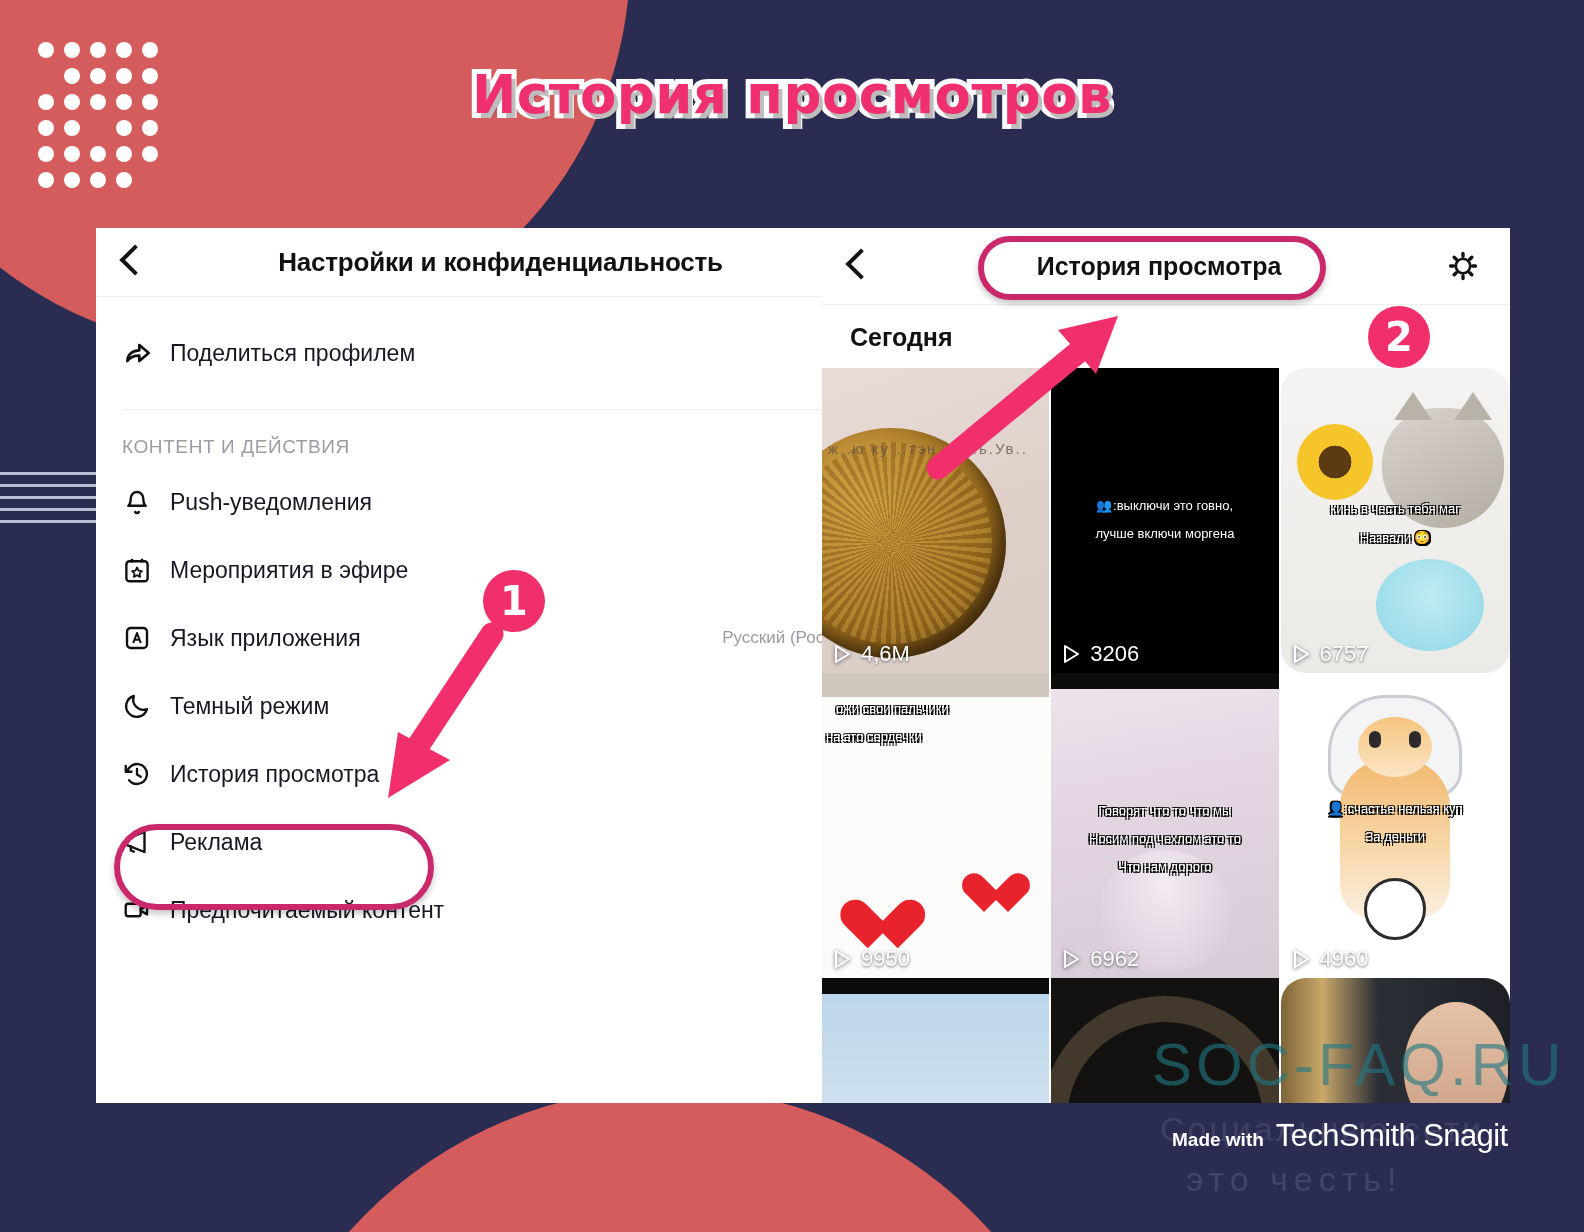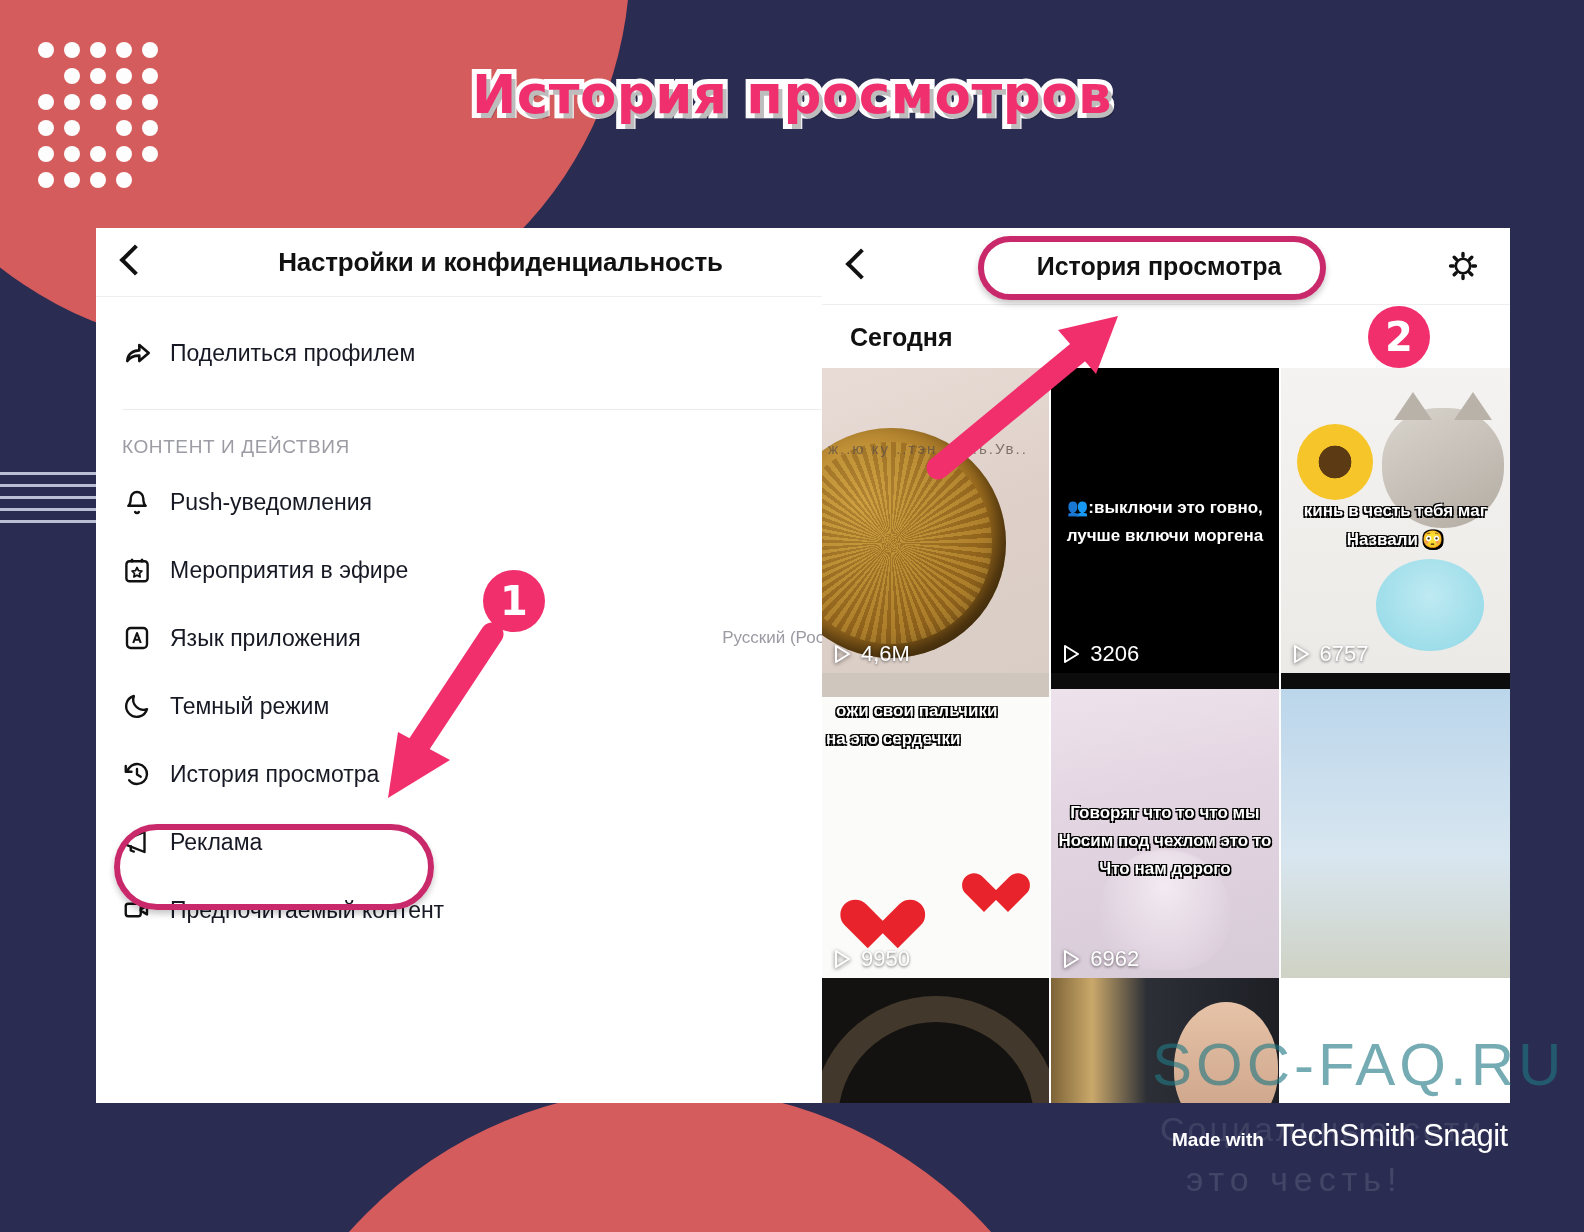--- a/index.html
+++ b/index.html
@@ -64,25 +64,25 @@
 
   
   .rh{height:76px;display:flex;align-items:center;border-bottom:1px solid #eee;}
   .rh .back{margin-left:28px;}
   .rh .rtitle{flex:1;text-align:center;font-size:25px;font-weight:bold;color:#111;}
   .rh .gear{margin-right:30px;}
   .today{font-size:25px;font-weight:bold;color:#111;padding:18px 0 16px 28px;}
 
   .grid{display:flex;flex-wrap:wrap;}
   .cell{width:229.3px;height:305px;position:relative;overflow:hidden;background:#111;border-right:2px solid #fff;box-sizing:border-box;}
-  .cell:nth-child(3n){border-right:none;}
+  .cell:nth-child(3n){border-right:none;border-radius:25px;}
   .views{position:absolute;left:10px;bottom:6px;display:flex;align-items:center;gap:9px;
          color:#fff;font-size:22px;font-weight:500;text-shadow:0 1px 3px rgba(0,0,0,.6);}
   .playsvg{filter:drop-shadow(0 1px 2px rgba(0,0,0,.6));}
-  .capt{position:absolute;left:0;right:0;color:#fff;font-size:17px;font-weight:bold;line-height:1.18;text-align:center;padding:0 2px;}
+  .capt{position:absolute;left:0;right:0;color:#fff;font-size:13px;font-weight:normal;line-height:1.18;text-align:center;padding:0 2px;}
   .capt.outline{color:#fff;text-shadow:-1.5px -1.5px 0 #000,1.5px -1.5px 0 #000,-1.5px 1.5px 0 #000,1.5px 1.5px 0 #000;}
 
   
   .c1{background:linear-gradient(160deg,#e9dcd6 0%,#ded0c9 55%,#d9cdc6 100%);}
   .coin{position:absolute;left:-46px;top:60px;width:230px;height:230px;border-radius:50%;
         background:radial-gradient(circle at 38% 32%,#e0b14d,#9a6a1d 58%,#5d3d12 100%);
         box-shadow:inset -8px -10px 18px rgba(0,0,0,.5);}
   .coin:after{content:"";position:absolute;inset:14px;border-radius:50%;
         background:repeating-conic-gradient(#8a5f1c 0 3deg,#c09338 3deg 6deg);opacity:.55;}
   .scrawl{position:absolute;left:6px;top:72px;right:4px;font-size:15px;color:#5d5148;opacity:.75;letter-spacing:2px;}
@@ -402,20 +402,36 @@
       <div class="capt outline" style="top:158px">Носим под чехлом это то</div>
       <div class="capt outline" style="top:186px">Что нам дорого</div>
       <div class="views">
         <svg class="playsvg" width="20" height="22" viewBox="0 0 20 22" fill="none" stroke="#fff" stroke-width="2" stroke-linejoin="round">
             <path d="M4 3l13 8-13 8z"></path>
           </svg>
         <span>6962</span>
       </div>
     </div>
 
+    <div class="cell c6">
+      <div class="cat-hood"></div>
+      <div class="cat-body"></div>
+      <div class="cat-face"></div>
+      <div class="cat-eye" style="left:88px"></div>
+      <div class="cat-eye" style="left:128px"></div>
+      <div class="cat-badge"></div>
+      <div class="capt outline" style="top:128px">👤:счастье нельзя куп</div>
+      <div class="capt outline" style="top:156px">За деньги</div>
+      <div class="views">
+        <svg class="playsvg" width="20" height="22" viewBox="0 0 20 22" fill="none" stroke="#fff" stroke-width="2" stroke-linejoin="round">
+            <path d="M4 3l13 8-13 8z"></path>
+          </svg>
+        <span>4960</span>
+      </div>
+    </div>
 
     <div class="cell c7">
       <div class="sky"></div>
 
       <div class="blk"></div>
     </div>
 
     <div class="cell c8">
       <div class="arc"></div>
     </div>

